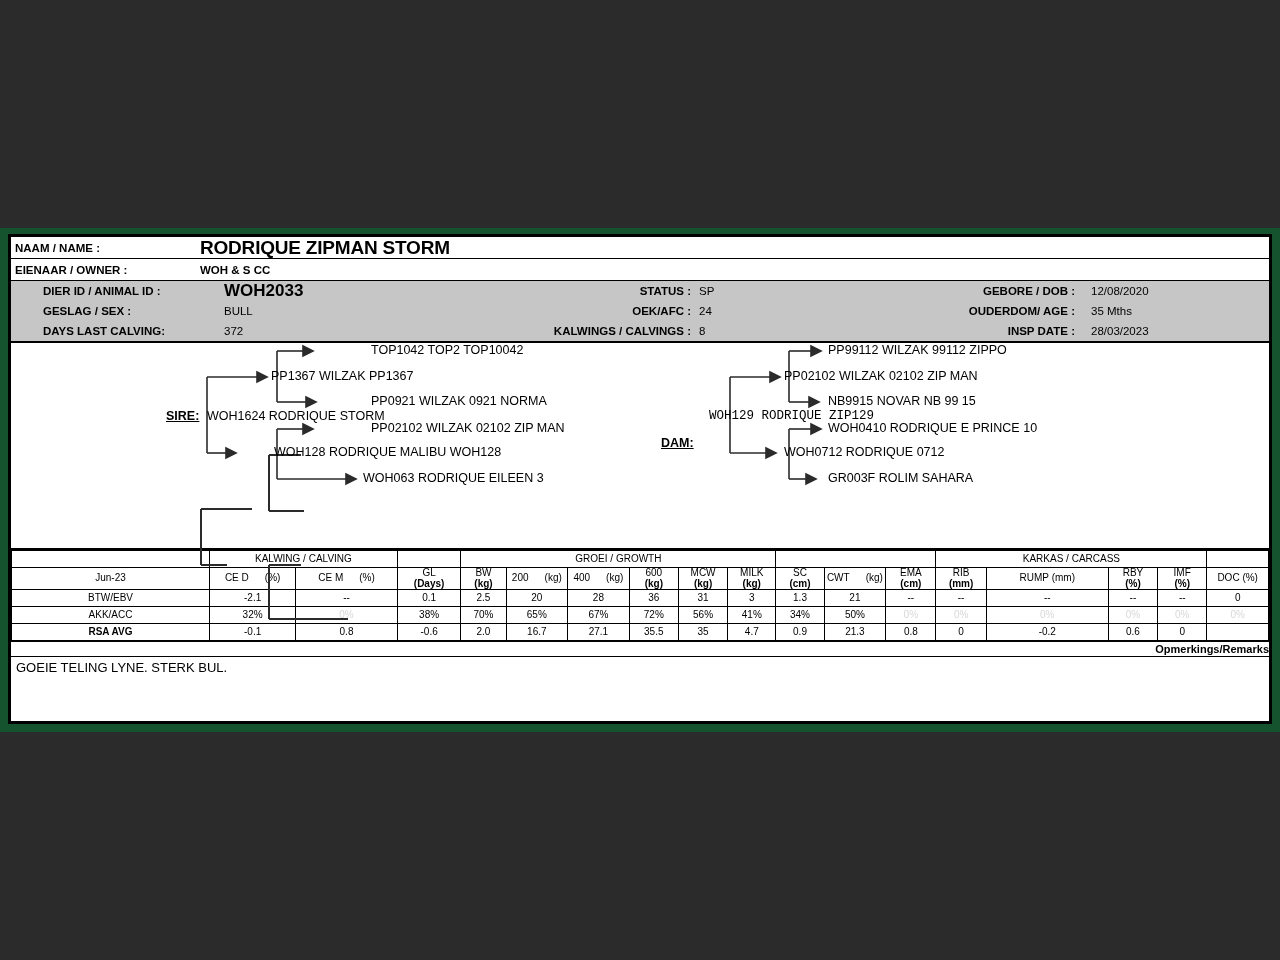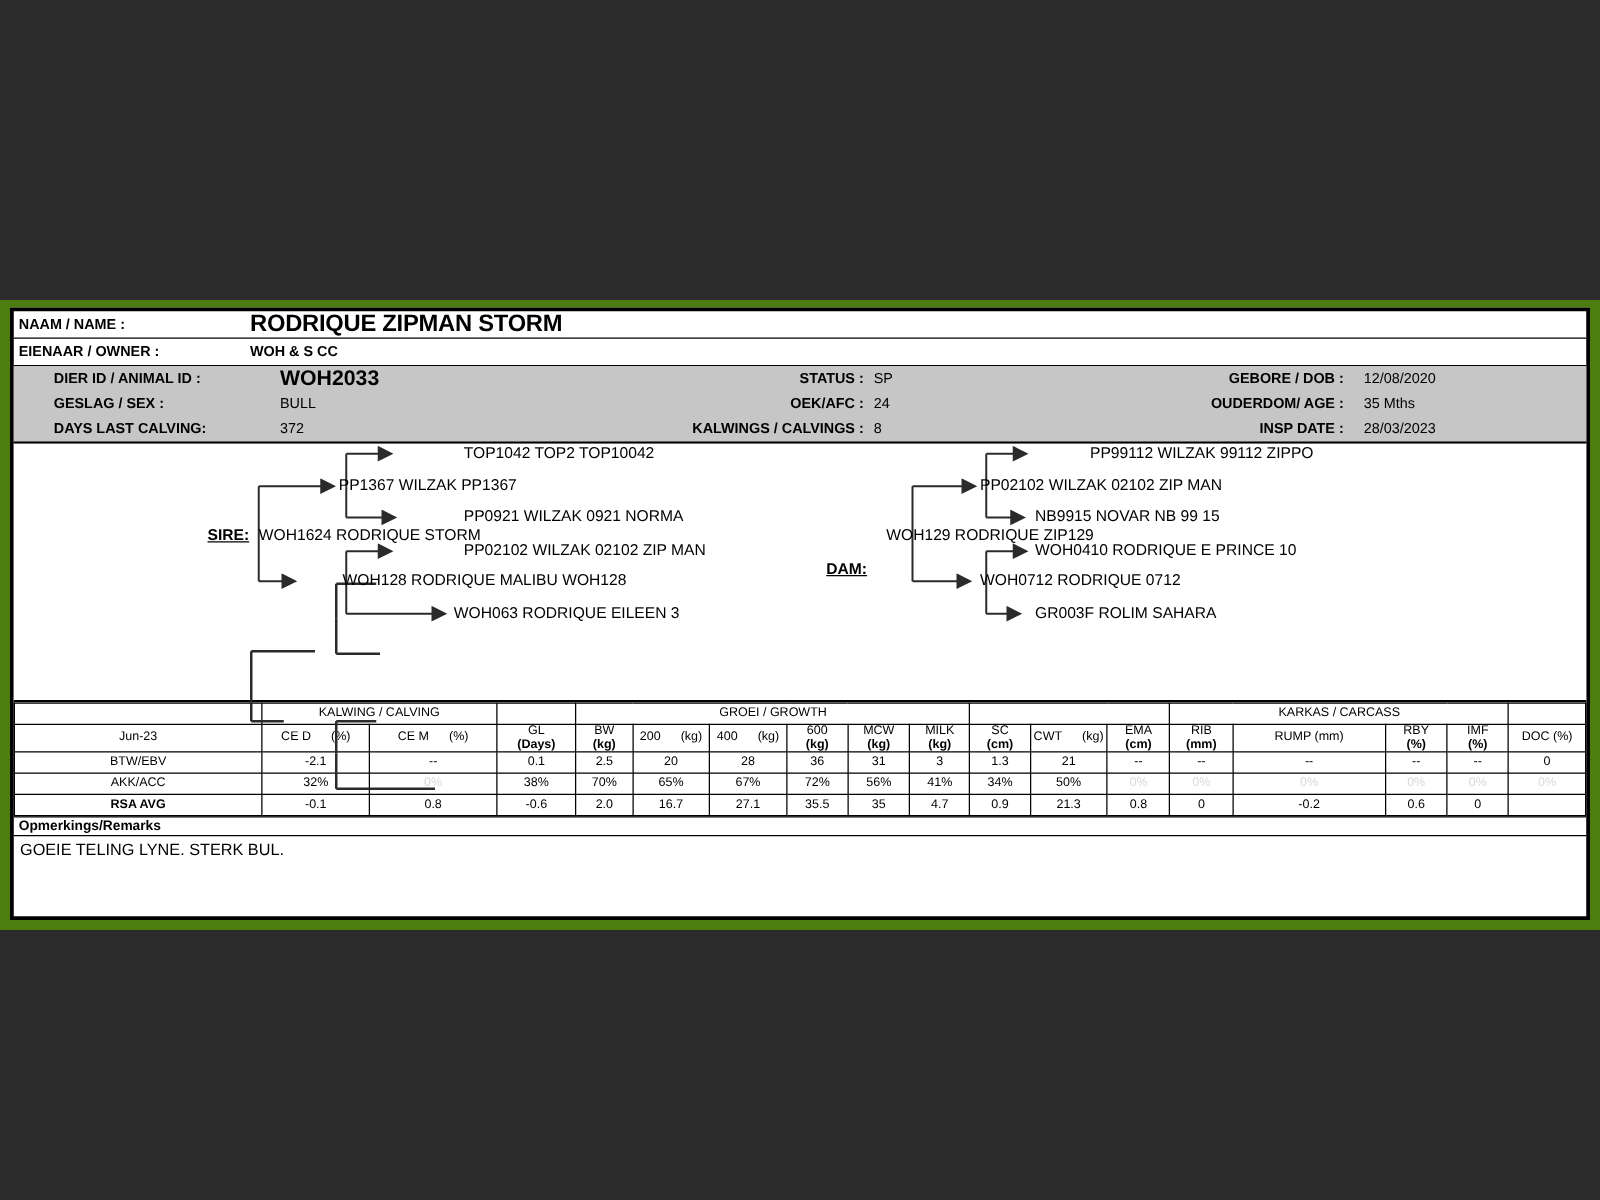--- a/index.html
+++ b/index.html
@@ -4,23 +4,23 @@
 <style>
   html, body {
     margin: 0; padding: 0;
     background: #2b2b2b;
     width: 1280px; height: 960px;
     overflow: hidden;
     font-family: "Liberation Sans", sans-serif;
   }
   #page {
     position: absolute;
-    left: 0; top: 240px;
+    left: 0; top: 228px;
     width: 1280px; height: 504px;
-    background: #4d7c0f;
+    background: #14532d;
     box-sizing: border-box;
     padding: 6px 8px 8px 8px;
   }
   #sheet {
     border: 3px solid #000;
     width: 100%; height: 100%;
     box-sizing: border-box;
     display: flex; flex-direction: column;
     background: #fff;
   }
@@ -100,20 +100,21 @@
   .rowlabel.b { font-weight: bold; }
   .faint { color: #d8d8d8; }
   .datecell { text-align: left; padding-left: 4px; font-size: 10.5px; font-weight: bold; }
 
   
   .remark-hdr {
     border-top: 1px solid #000;
     border-bottom: 1px solid #000;
     font-size: 11px; font-weight: bold;
     padding: 1px 0 1px 4px;
+    text-align: right;
   }
   .remark-body {
     font-size: 13px;
     padding: 3px 0 0 5px;
     flex: 1 1 auto;
   }
 </style>
 </head>
 <body>
 
@@ -242,23 +243,23 @@
             <line x1="138" y1="110" x2="138" y2="86"></line>
             <line x1="138" y1="86" x2="160" y2="86"></line>
             <polygon points="160,81 170,86 160,91"></polygon>
             <line x1="138" y1="110" x2="138" y2="136"></line>
             <line x1="138" y1="136" x2="155" y2="136"></line>
             <polygon points="155,131 165,136 155,141"></polygon>
           </g>
         </svg>
 
         <span class="plabel" style="left:10px; top:66px;margin-top:27px;">DAM:</span>
-        <span class="pname" style="left:58px; top:66px;">WOH129 RODRIQUE ZIP129</span>
+        <span class="pname" style="left:58px; top:66px;font-family:Liberation Mono, monospace;">WOH129 RODRIQUE ZIP129</span>
         <span class="pname" style="left:133px; top:26px;">PP02102 WILZAK 02102 ZIP MAN</span>
-        <span class="pname" style="left:177px; top:0px;margin-left:44px;">PP99112 WILZAK 99112 ZIPPO</span>
+        <span class="pname" style="left:177px; top:0px;">PP99112 WILZAK 99112 ZIPPO</span>
         <span class="pname" style="left:177px; top:51px;">NB9915 NOVAR NB 99 15</span>
         <span class="pname" style="left:133px; top:102px;">WOH0712 RODRIQUE 0712</span>
         <span class="pname" style="left:177px; top:78px;">WOH0410 RODRIQUE E PRINCE 10</span>
         <span class="pname" style="left:177px; top:128px;">GR003F ROLIM SAHARA</span>
       </div>
     </div>
 
     <table class="dtable">
       <colgroup>
         <col style="width:193px">

